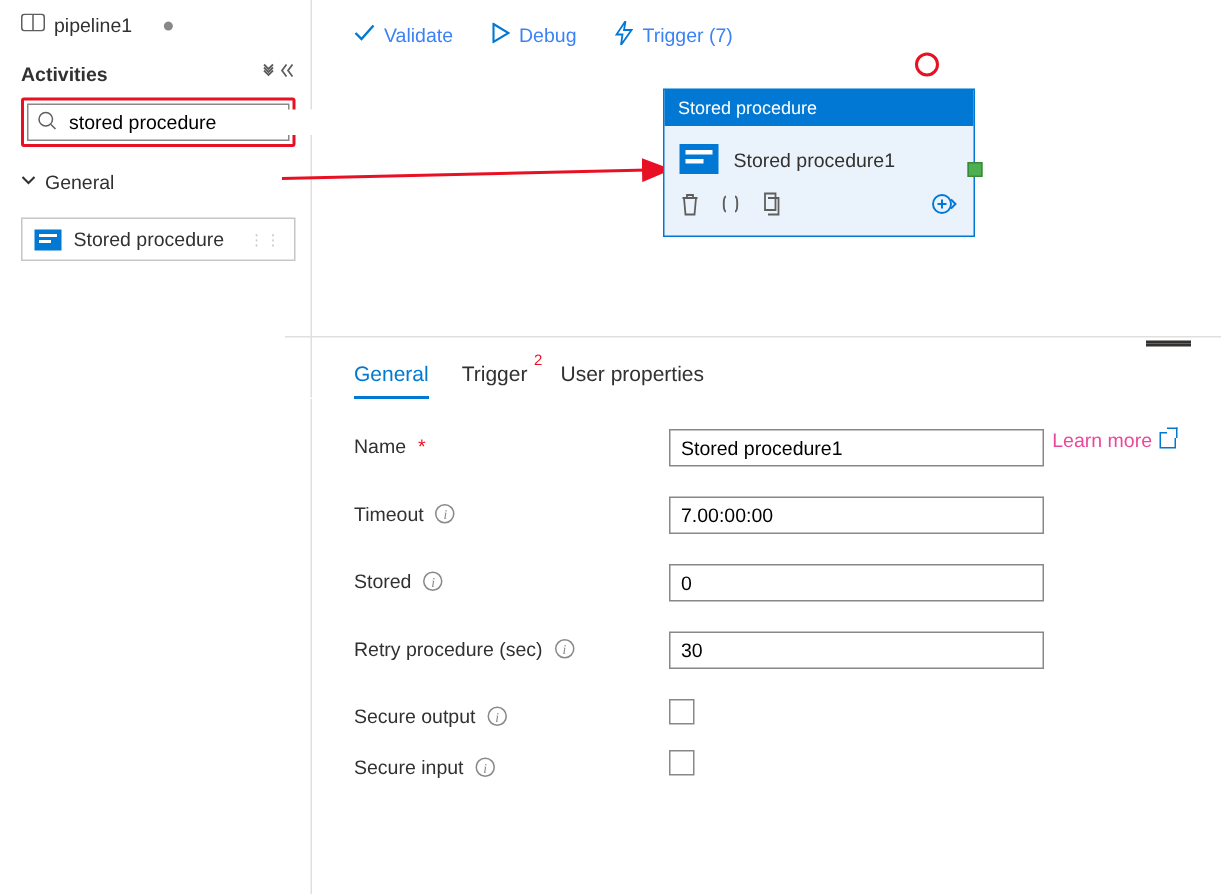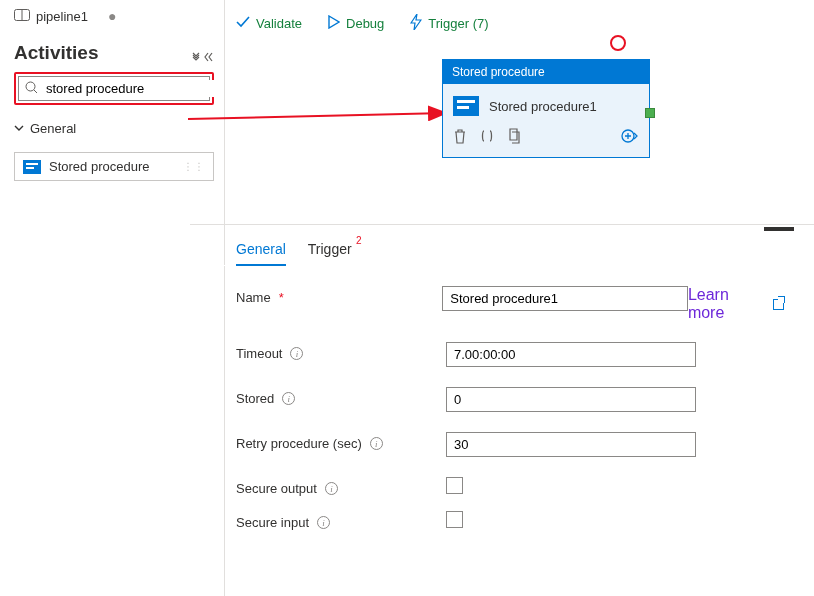--- a/index.html
+++ b/index.html
@@ -10,47 +10,47 @@
     color: #323130;
     background: #fff;
     width: 814px;
     height: 596px;
     overflow: hidden;
     position: relative;
   }
   .sidebar {
     position: absolute;
     left: 0; top: 0;
-    width: 225px;
+    width: 208px;
     height: 596px;
     border-right: 1px solid #e1dfdd;
     padding: 8px 10px 0 14px;
   }
   .tab-row { display: flex; align-items: center; font-size: 13px; margin-bottom: 18px; }
   .tab-row .tab-icon { margin-right: 6px; }
   .tab-row .dot { margin-left: 20px; color: #8a8886; font-size: 14px; }
-  .activities-header { display: flex; align-items: flex-end; justify-content: space-between; font-weight: 600; font-size: 19px; margin-bottom: 8px; }
+  .activities-header { display: flex; align-items: flex-start; justify-content: space-between; font-weight: 600; font-size: 13px; margin-bottom: 8px; }
   .chevrons { font-size: 11px; color: #605e5c; letter-spacing: 3px; }
   .search-outline { border: 2px solid #e81123; border-radius: 2px; padding: 2px 2px; }
   .search-box { display: flex; align-items: center; border: 1px solid #8a8886; padding: 3px 6px; background: #fff; }
   .search-box input { border: none; outline: none; flex: 1; font-size: 13px; font-family: inherit; }
   .search-icon { margin-right: 6px; color: #605e5c; }
   .group-header { display: flex; align-items: center; margin-top: 16px; font-size: 13px; color: #323130; }
   .group-header .chev { margin-right: 6px; font-size: 11px; }
   .activity-item { display: flex; align-items: center; border: 1px solid #c8c6c4; padding: 6px 8px; margin-top: 16px; background: #fff; }
   .sp-icon { width: 18px; height: 14px; background: #0078d4; margin-right: 8px; position: relative; display: inline-block; }
   .sp-icon::before { content:""; position:absolute; left:3px; top:3px; right:3px; height:2px; background:#fff; }
   .sp-icon::after { content:""; position:absolute; left:3px; top:7px; right:7px; height:2px; background:#fff; }
   .activity-item .grip { margin-left: auto; color: #c8c6c4; letter-spacing: 1px; font-size: 10px; }
 
   .main {
     position: absolute;
     left: 190px; top: 0; right: 0; height: 596px;
   }
-  .toolbar { display: flex; align-items: center; gap: 26px; padding: 14px 0 12px 46px; color: #15803d; font-size: 13px; }
+  .toolbar { display: flex; align-items: center; gap: 26px; padding: 14px 0 12px 46px; color: #3b82f6; font-size: 13px; }
   .toolbar .tb-item { display: flex; align-items: center; gap: 6px; cursor: pointer; }
   .tb-icon { color: #0078d4; }
 
   .canvas { position: relative; height: 180px; border-bottom: 1px solid #e1dfdd; }
   .arrow-svg { position: absolute; left: -2px; top: 0; pointer-events: none; }
   .red-circle { position: absolute; left: 420px; top: -10px; width: 16px; height: 16px; border: 2px solid #e81123; border-radius: 50%; }
   .node {
     position: absolute; left: 252px; top: 14px; width: 208px;
     border: 1px solid #0078d4; background: #eaf3fb;
   }
@@ -75,21 +75,21 @@
   .form-row { display: flex; align-items: flex-start; margin-bottom: 20px; }
   .form-row.tight { margin-bottom: 14px; }
   .form-label { width: 210px; padding-top: 4px; font-size: 13px; display:flex; align-items:center; gap:8px; }
   .req { color: #e81123; }
   .info { display:inline-flex; width:13px; height:13px; border:1px solid #8a8886; border-radius:50%; align-items:center; justify-content:center; font-size:9px; color:#8a8886; font-style: italic; font-family: serif; }
   .form-input { width: 250px; }
   .form-input input, .form-input textarea {
     width: 100%; border: 1px solid #8a8886; padding: 4px 7px; font-family: inherit; font-size: 13px;
   }
   .form-input textarea { height: 52px; resize: both; }
-  .learn-more { margin-left: auto; color: #6d28d9; font-size: 16px; display:flex; align-items:center; gap:5px; cursor:pointer; }
+  .learn-more { margin-left: auto; color: #ec4899; font-size: 13px; display:flex; align-items:center; gap:5px; cursor:pointer; }
   .checkbox { width: 17px; height: 17px; border: 1px solid #8a8886; display:inline-block; }
   .ext-icon { display:inline-block; width:11px; height:11px; border:1.5px solid #0078d4; position:relative; }
   .ext-icon::after { content:""; position:absolute; right:-2px; top:-4px; width:6px; height:6px; border-top:1.5px solid #0078d4; border-right:1.5px solid #0078d4; background:#fff; }
 </style>
 </head>
 <body>
 
 <div class="sidebar">
   <div class="tab-row">
     <span class="tab-icon">
@@ -220,20 +220,23 @@
   </div>
 
   <div class="props-tabs">
     <div class="props-tab active">
       <span>General</span>
     </div>
     <div class="props-tab">
       <span>Trigger</span>
       <span class="badge">2</span>
     </div>
+    <div class="props-tab">
+      <span>User properties</span>
+    </div>
   </div>
 
   <div class="form">
     <div class="form-row">
       <div class="form-label">
         <span>Name</span>
         <span class="req">*</span>
       </div>
       <div class="form-input">
         <input value="Stored procedure1" style="">

